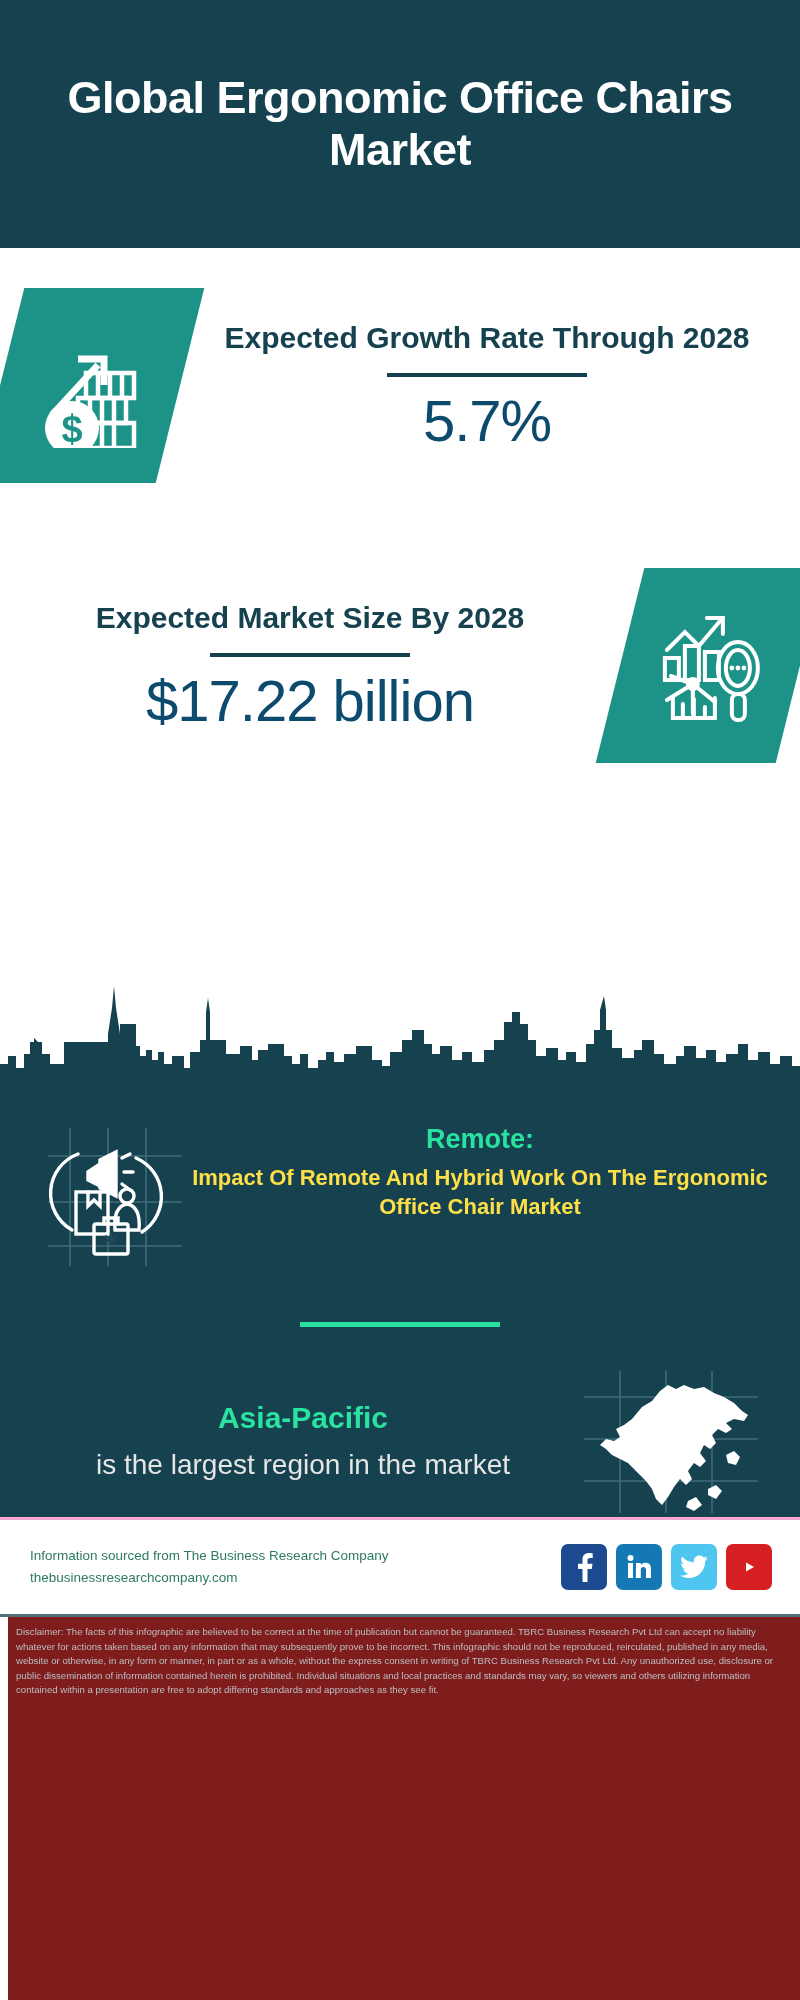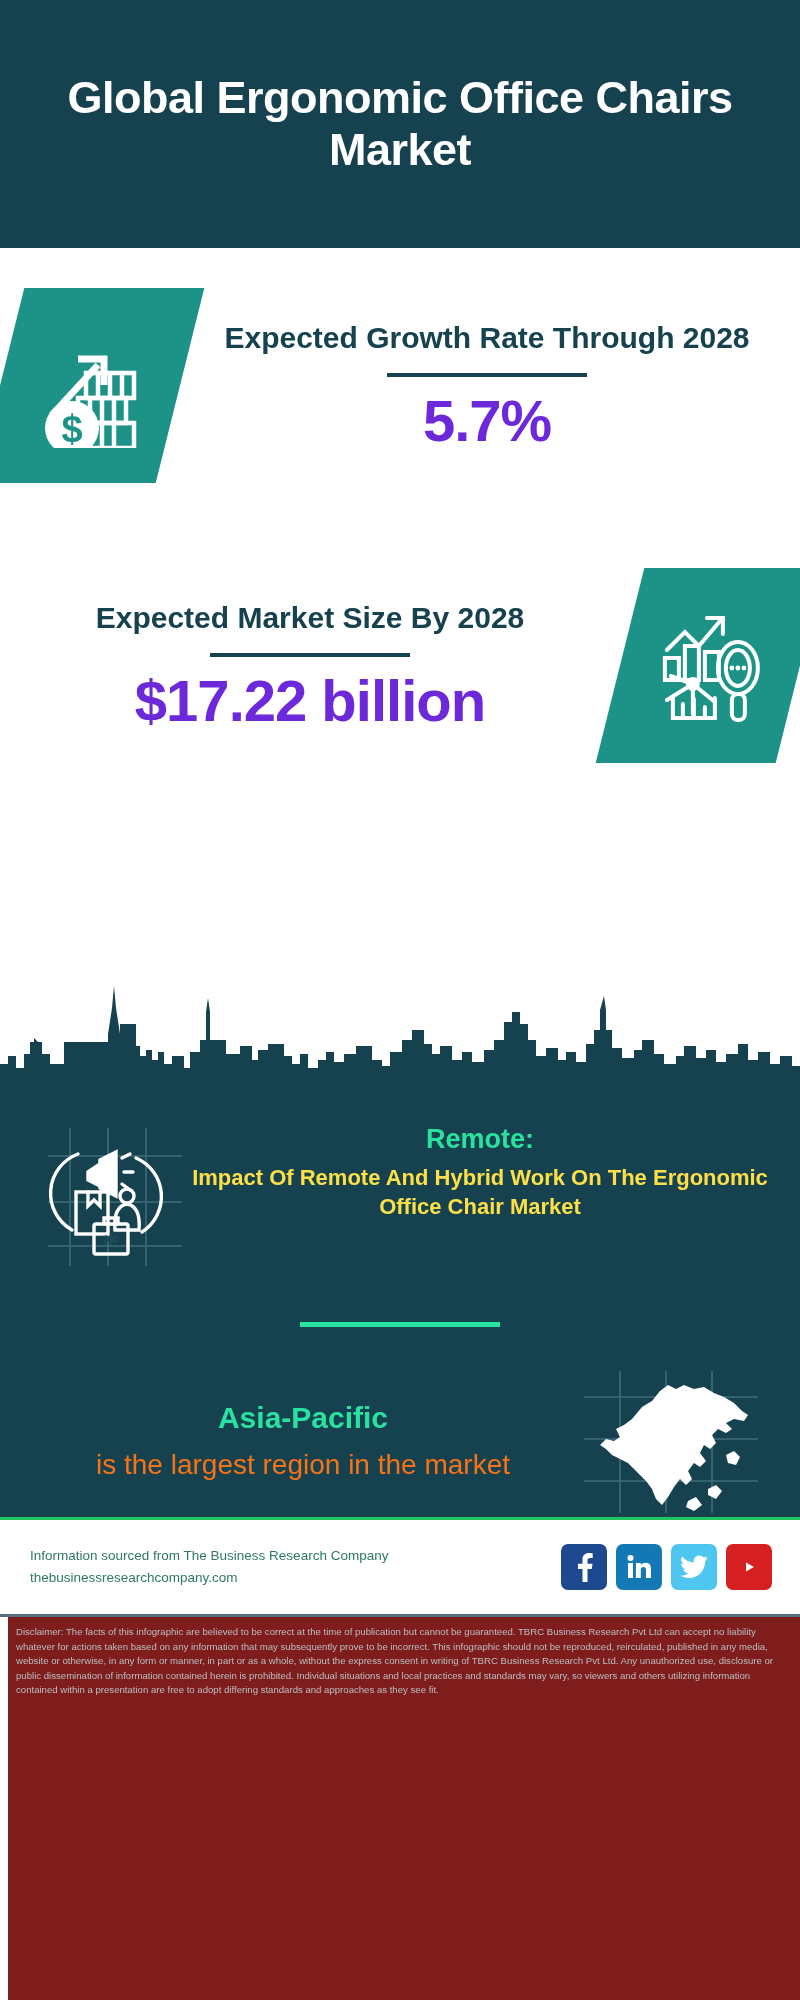--- a/index.html
+++ b/index.html
@@ -87,23 +87,23 @@
     font-weight: bold;
     line-height: 1.25;
   }
   .stat-divider {
     width: 200px;
     height: 4px;
     background: #16414f;
     margin: 16px auto 14px auto;
   }
   .stat-value {
-    color: #6d28d9;
+    color: #0c4a6e;
     font-size: 58px;
-    font-weight: bold;
+    font-weight: normal;
     line-height: 1.05;
     letter-spacing: -1px;
   }
 
   .stat-row-1 .stat-text { padding-left: 20px; padding-right: 26px;}
   .stat-row-2 .stat-text { padding-left: 10px; padding-right: 10px;}
 
   
   .skyline-wrap {
     position: relative;
@@ -171,21 +171,21 @@
     flex: 1;
     text-align: center;
   }
   .region-heading {
     color: #2ae2a0;
     font-size: 30px;
     font-weight: bold;
     margin-bottom: 12px;
   }
   .region-body {
-    color: #f97316;
+    color: #e5e5e5;
     font-size: 28px;
     line-height: 1.3;
   }
   .map-box {
     width: 190px;
     height: 150px;
     flex: 0 0 auto;
     position: relative;
     display: flex;
     align-items: center;
@@ -194,21 +194,21 @@
 
   
   .footer {
     background: #ffffff;
     height: 100px;
     display: flex;
     align-items: center;
     justify-content: space-between;
     padding: 0 28px 0 30px;
     box-sizing: border-box;
-    border-top: 3px solid #22c55e;
+    border-top: 3px solid #f9a8d4;
     border-bottom: 3px solid #51707c;
   }
   .footer-text {
     color: #2d7a62;
     font-size: 13.5px;
     line-height: 1.65;
   }
   .social {
     display: flex;
     gap: 9px;

